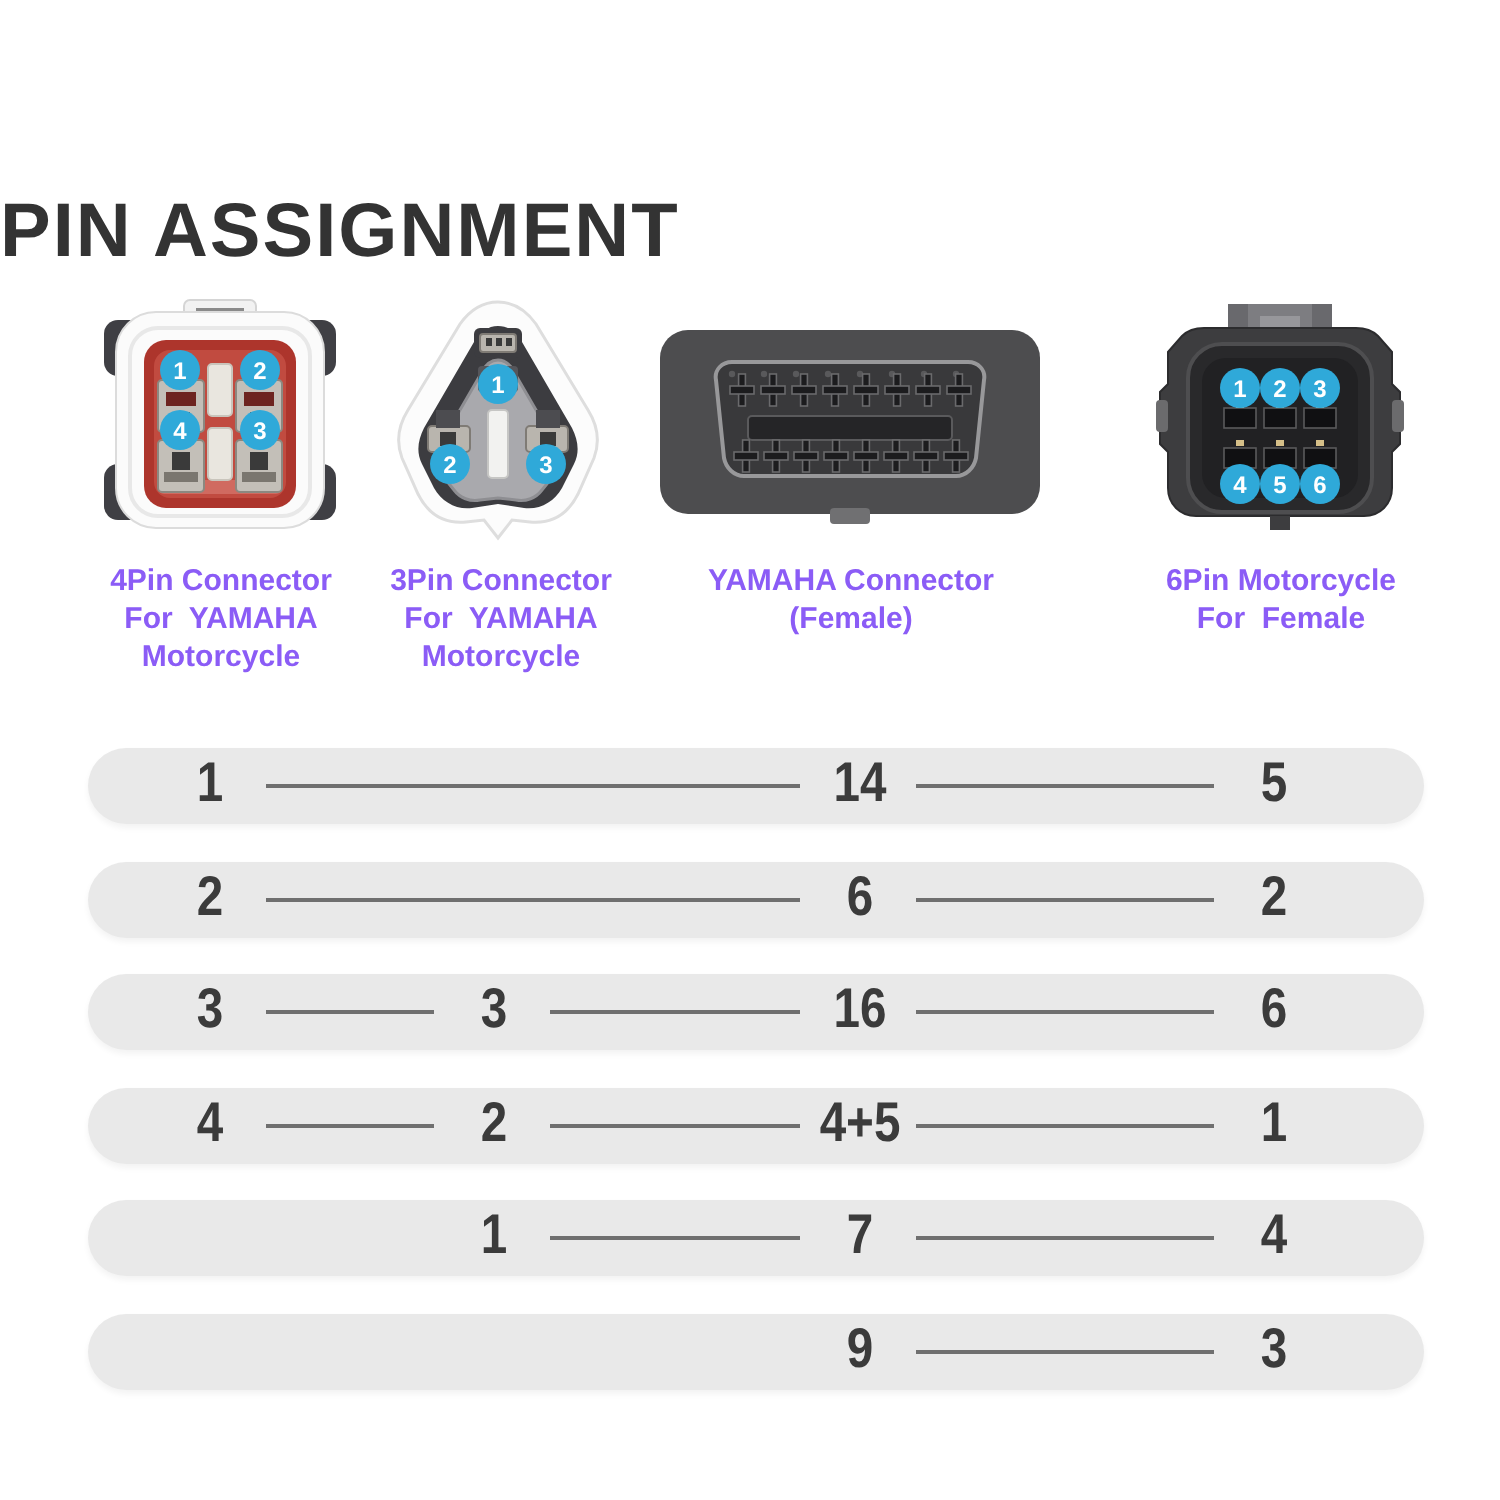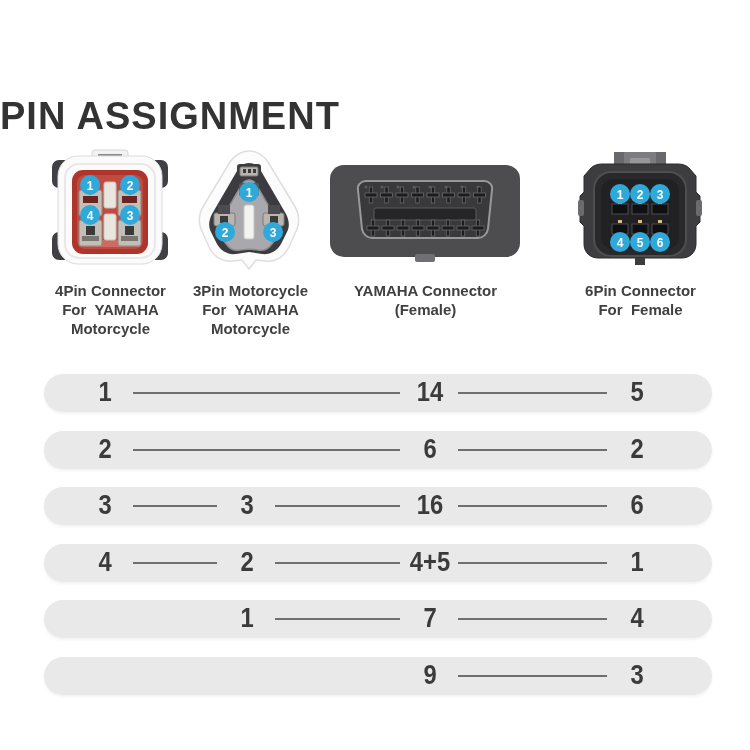--- a/index.html
+++ b/index.html
@@ -20,21 +20,21 @@
   }
 
   .connector-svg{position:absolute;}
   .svg-4pin{left:48px;top:148px;}
   .svg-3pin{left:190px;top:147px;}
   .svg-obd{left:330px;top:161px;}
   .svg-6pin{left:576px;top:150px;}
 
   .connector-label{
     position:absolute;top:281px;text-align:center;
-    font-size:15px;font-weight:bold;color:#404040;line-height:1.27;
+    font-size:15px;font-weight:bold;color:#8b5cf6;line-height:1.27;
   }
   .connector-label div{white-space:pre;}
   .label-1{left:28px;width:165px;}
   .label-2{left:168px;width:165px;}
   .label-3{left:338px;width:175px;}
   .label-4{left:553px;width:175px;}
 
   .pin-table{position:absolute;left:44px;top:374px;width:668px;}
   .pin-row{
     position:relative;width:668px;height:38px;border-radius:19px;
@@ -287,30 +287,30 @@
       <text class="badge-num" x="84" y="96.5">6</text>
     </g>
   </svg>
 
   <div class="connector-label label-1">
     <div>4Pin Connector</div>
     <div>For  YAMAHA</div>
     <div>Motorcycle</div>
   </div>
   <div class="connector-label label-2">
-    <div>3Pin Motorcycle</div>
+    <div>3Pin Connector</div>
     <div>For  YAMAHA</div>
     <div>Motorcycle</div>
   </div>
   <div class="connector-label label-3">
     <div>YAMAHA Connector</div>
     <div>(Female)</div>
   </div>
   <div class="connector-label label-4">
-    <div>6Pin Connector</div>
+    <div>6Pin Motorcycle</div>
     <div>For  Female</div>
   </div>
 
   <div class="pin-table">
       <div class="pin-row">
         <div class="map-line" style="left: 89px; width: 267px;"></div>
         <div class="map-line" style="left: 414px; width: 149px;"></div>
         <span class="map-num" style="left: 61px;">1</span>
         <span class="map-num" style="left: 386px;">14</span>
         <span class="map-num" style="left: 593px;">5</span>

